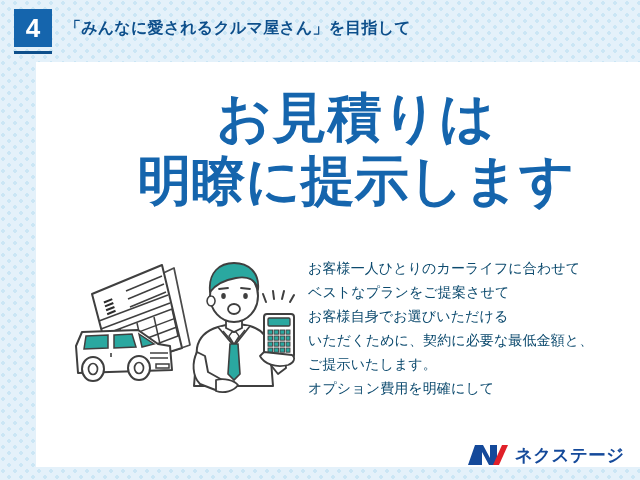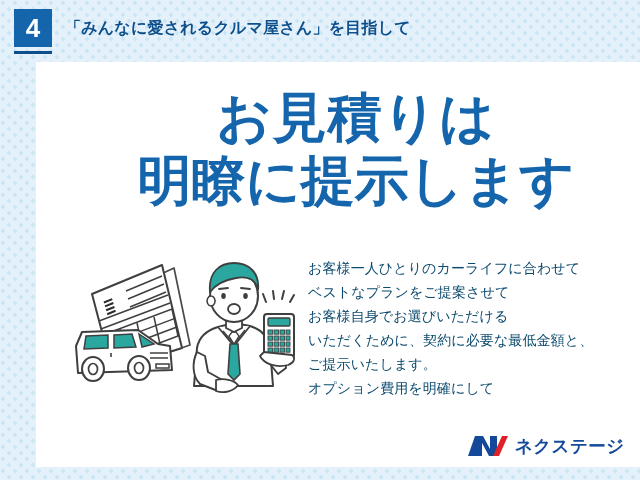--- a/index.html
+++ b/index.html
@@ -119,21 +119,21 @@
     left: 30px;
     top: 190px;
     width: 240px;
     height: 160px;
   }
 
   
   #footer-logo {
     position: absolute;
     left: 466px;
-    top: 433px;
+    top: 442px;
     display: flex;
     align-items: center;
     height: 26px;
   }
   #logo-mark {
     width: 42px;
     height: 24px;
   }
   #logo-text {
     margin-left: 7px;

